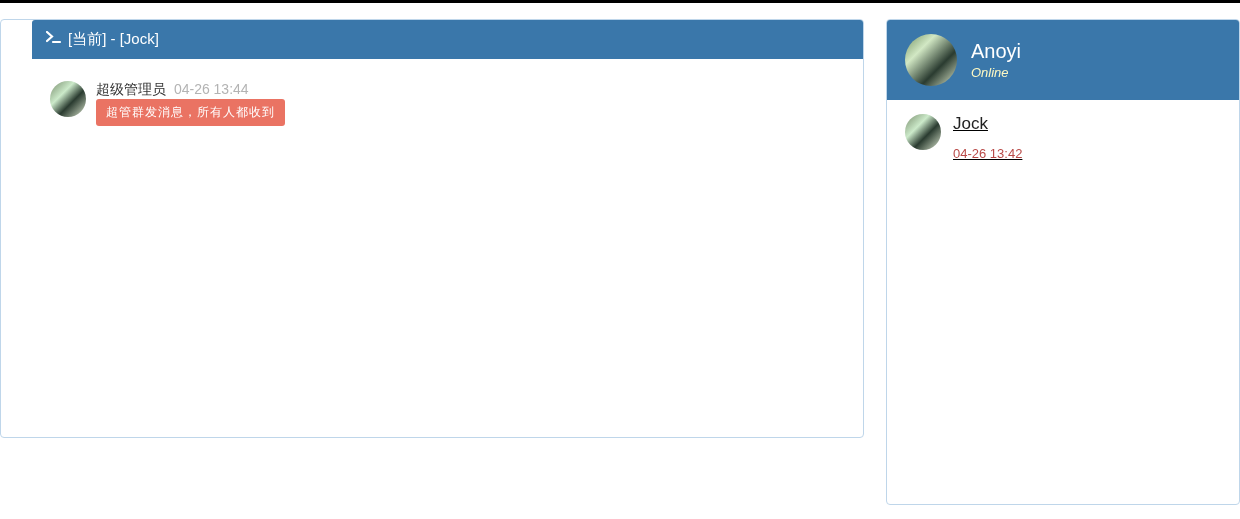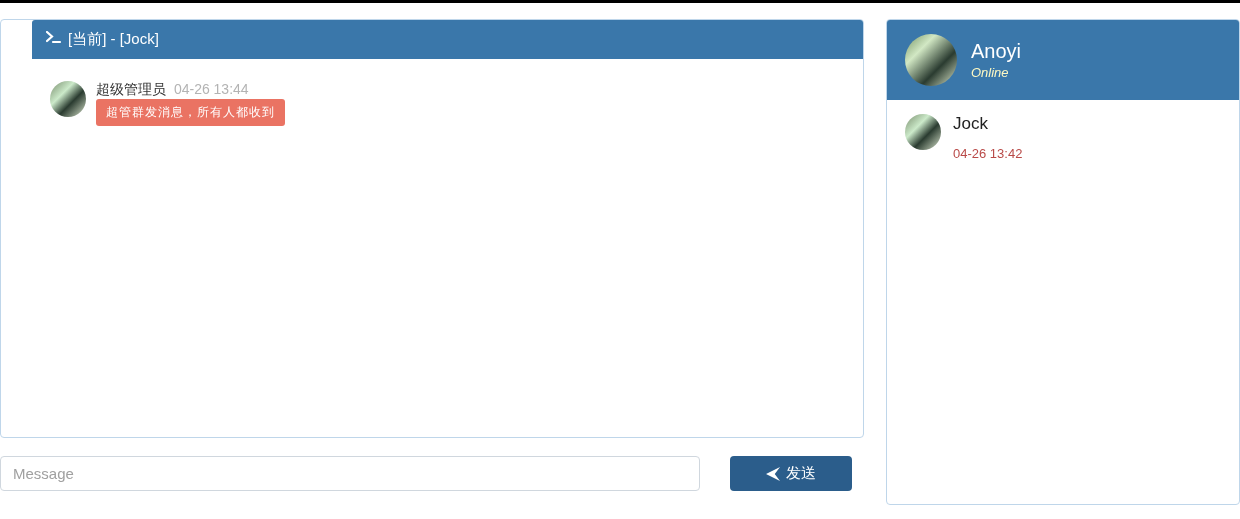--- a/index.html
+++ b/index.html
@@ -29,21 +29,21 @@
     .msg-input::placeholder { color: #a0a0a0; }
     .send-btn { background: #2b5d8b; color: #fff; border: none; border-radius: 4px; padding: 8px 36px; font-size: 15px; cursor: pointer; display: flex; align-items: center; gap: 6px; }
     .send-btn svg { width: 14px; height: 14px; }
 
     .profile-panel { height: 486px; }
     .profile-header { display: flex; align-items: center; gap: 14px; padding: 14px 18px; }
     .profile-avatar { width: 52px; height: 52px; border-radius: 50%; background: linear-gradient(135deg,#708f60 0%,#d2e8c4 30%,#2a3b30 65%,#e2edcf 100%); flex-shrink: 0; }
     .profile-name { font-size: 20px; font-weight: 400; color: #fff; }
     .profile-status { font-size: 13px; color: #fef9c3; margin-top: 2px; font-style: italic; }
 
-    .contact-item { display: flex; align-items: flex-start; gap: 12px; padding: 14px 18px 6px 18px; cursor: pointer; }
+    .contact-item { display: flex; align-items: flex-start; gap: 12px; padding: 14px 18px 6px 18px; cursor: pointer; text-decoration: underline; }
     .contact-avatar { width: 36px; height: 36px; border-radius: 50%; background: linear-gradient(135deg,#768a6a 0%,#cceaca 35%,#2a3b30 60%,#dce7cf 100%); flex-shrink: 0; }
     .contact-name { font-size: 17px; color: #222; }
     .contact-time { font-size: 13px; color: #b94a48; margin-top: 12px; }
   </style>
 </head>
 <body>
 
 <div class="topbar"></div>
 <div class="wrap">
 
@@ -65,29 +65,20 @@
             <div class="meta">
               <span>超级管理员</span>
               <span class="time">04-26 13:44</span>
             </div>
             <span class="bubble-red">超管群发消息，所有人都收到</span>
           </div>
         </div>
       </div>
     </div>
 
-    <div class="input-row">
-      <input class="msg-input" type="text" placeholder="Message" style="">
-      <button class="send-btn">
-        <svg viewBox="0 0 16 16">
-          <path d="M0 8 L16 0 L10 8 L16 16 Z M0 8 L10 8" fill="#fff"></path>
-        </svg>
-        <span>发送</span>
-      </button>
-    </div>
 
   </div>
 
   <div class="col-right">
     <div class="panel profile-panel">
       <div class="panel-header profile-header">
         <div class="profile-avatar"></div>
         <div>
           <div class="profile-name">Anoyi</div>
           <div class="profile-status">Online</div>

